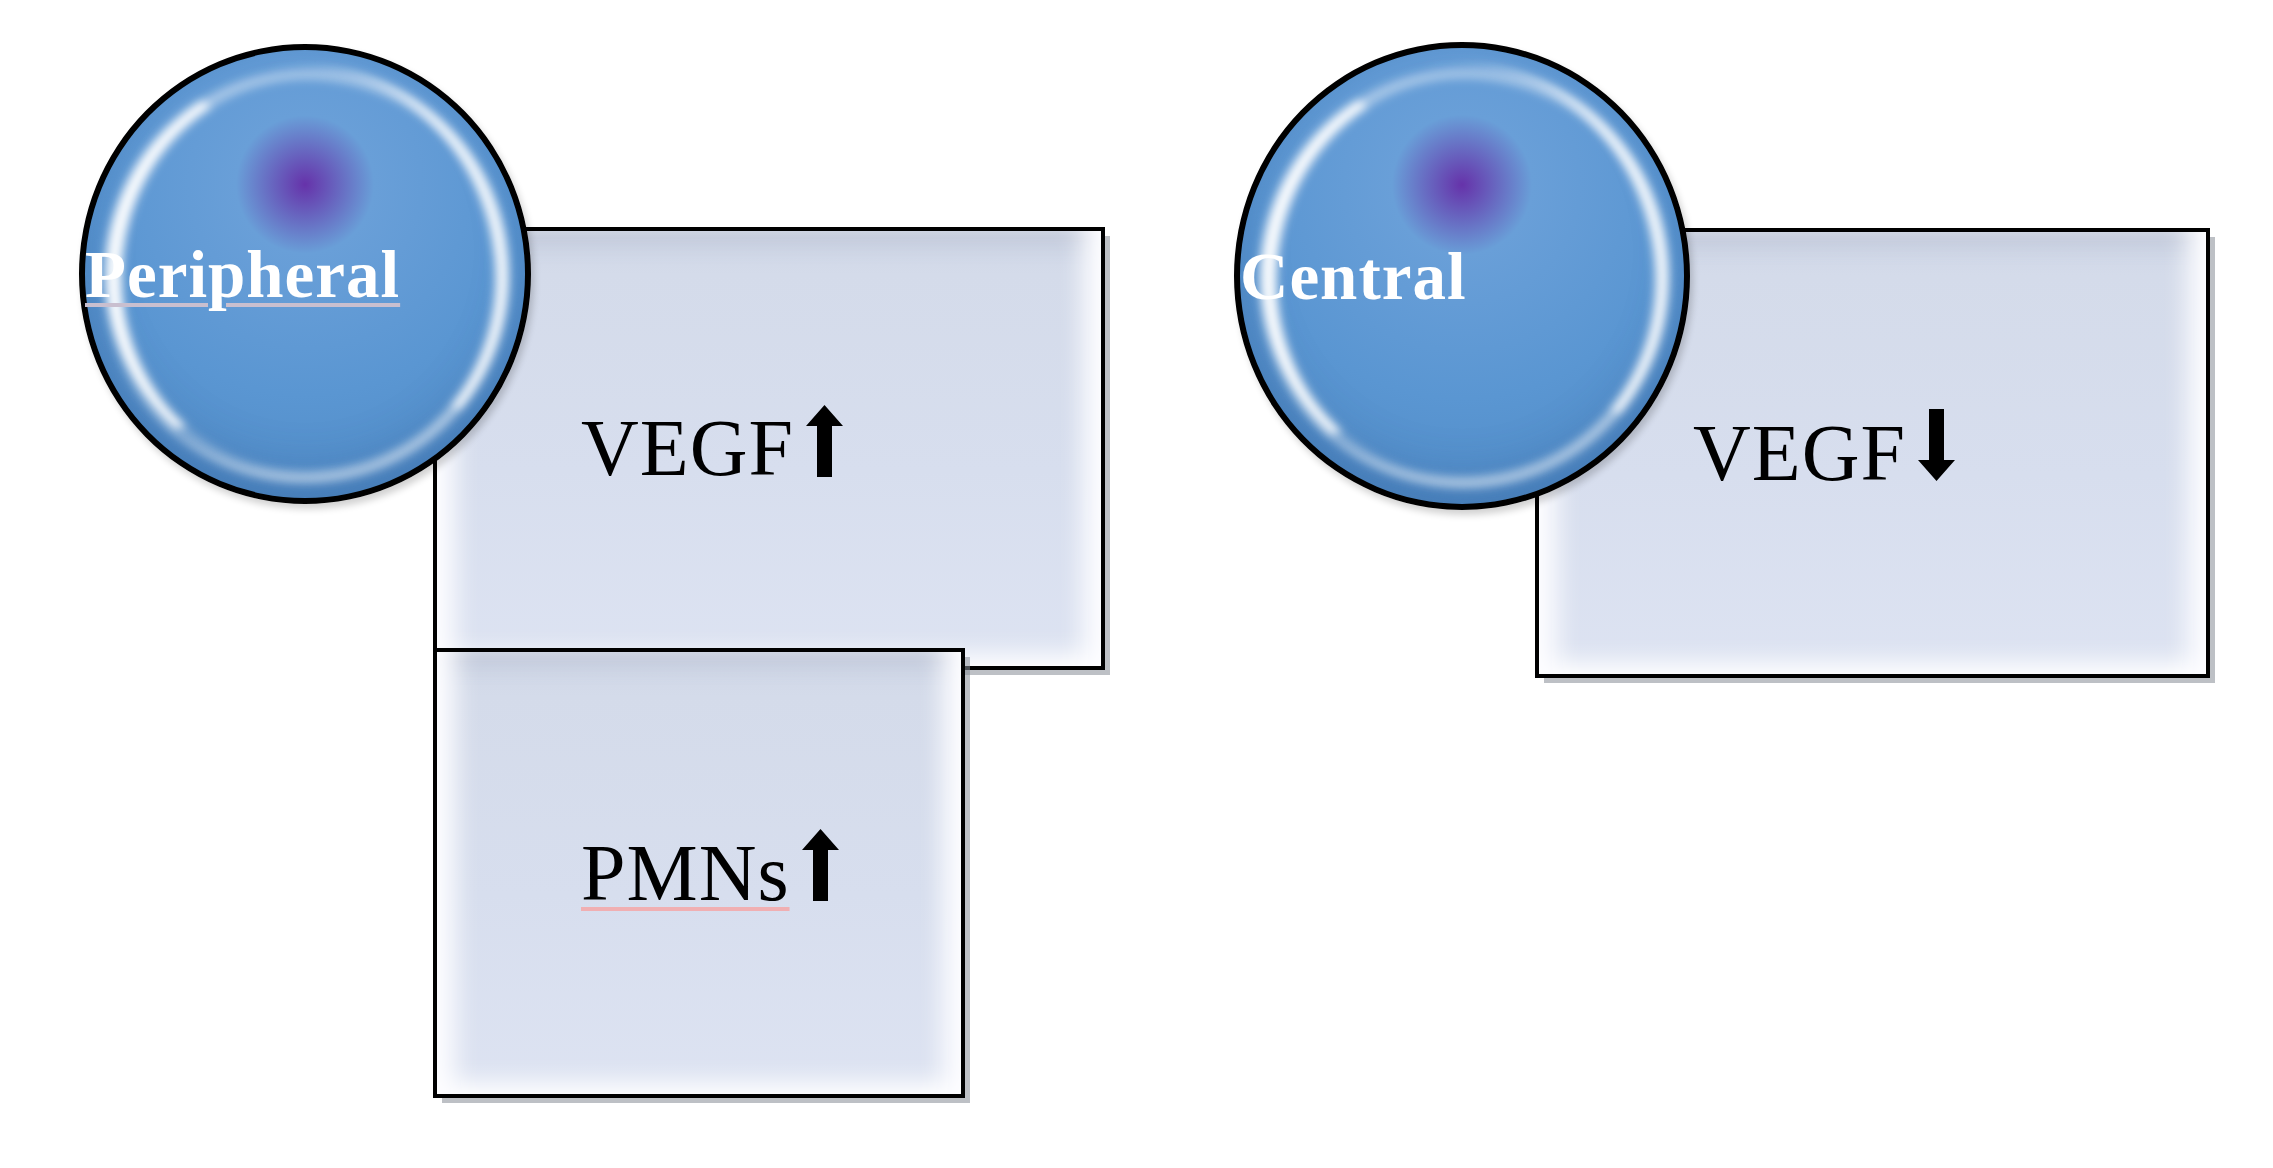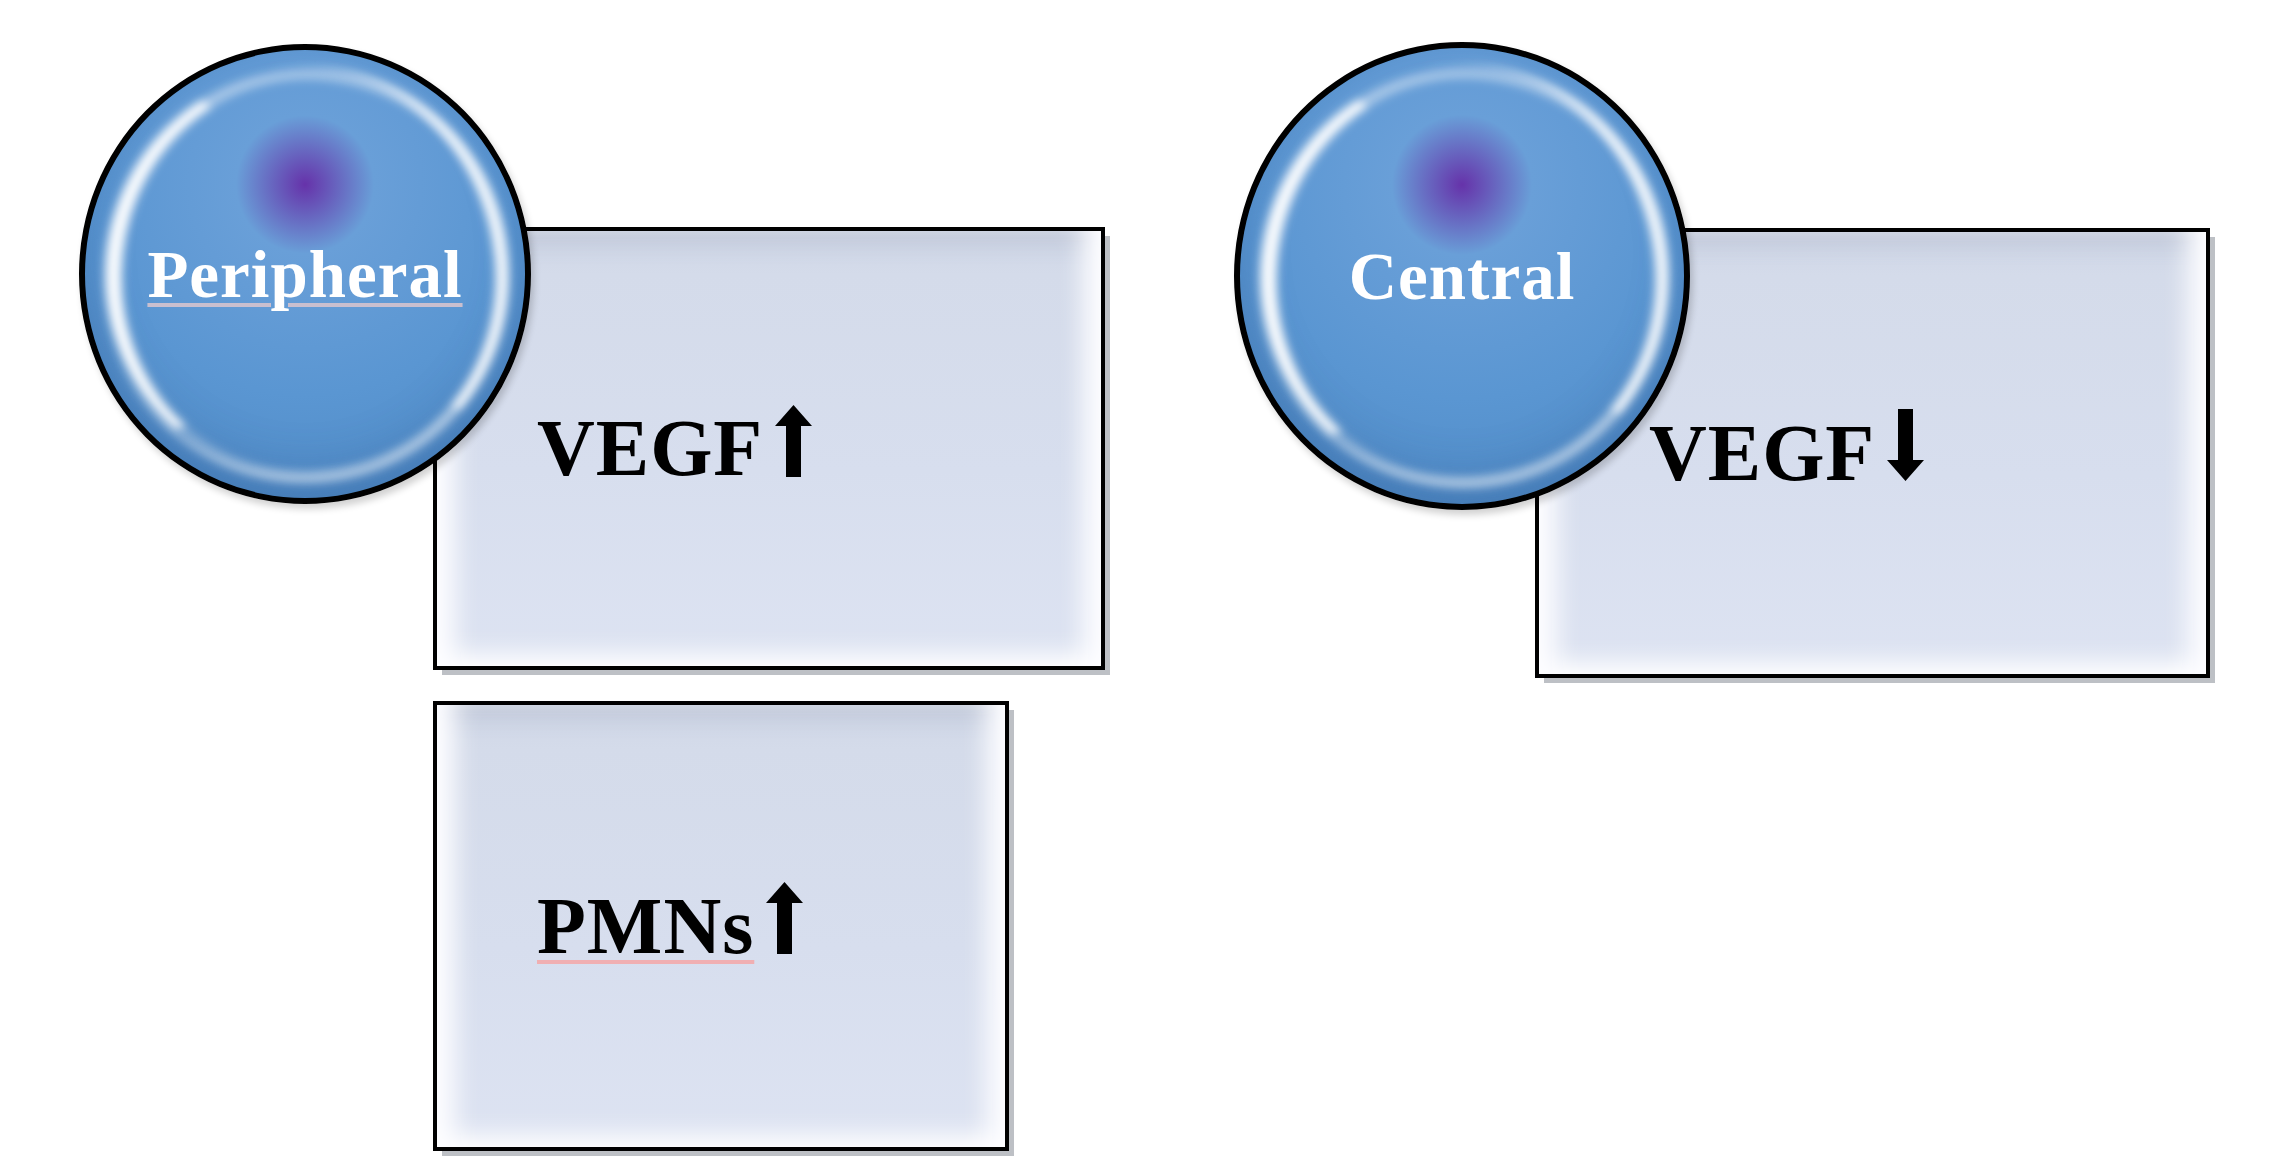--- a/index.html
+++ b/index.html
@@ -26,31 +26,32 @@
       7px 7px 0 -2px rgba(135, 140, 150, 0.55),
       inset 30px 0 24px -12px #fdfdff,
       inset -30px 0 24px -12px #fdfdff,
       inset 0 -26px 24px -14px rgba(255, 255, 255, 0.95),
       inset 0 20px 26px -14px rgba(120, 132, 158, 0.30);
     z-index: 1;
     display: flex;
     align-items: center;
   }
   .box-vegf-up   { left: 433px;  top: 227px; width: 672px; height: 443px; padding-left: 100px; }
-  .box-pmns-up   { left: 433px;  top: 701px; width: 576px; height: 450px; padding-left: 100px; }
+  .box-pmns-up   { left: 433px;  top: 648px; width: 532px; height: 450px; padding-left: 100px; }
   .box-vegf-down { left: 1535px; top: 228px; width: 675px; height: 450px; padding-left: 110px; }
 
   .panel-label {
     display: inline-flex;
     align-items: center;
     font-size: 80px;
-    font-weight: bold;
+    font-weight: normal;
     color: var(--color-label_text, #000);
     letter-spacing: 1px;
     white-space: nowrap;
+    margin-left: 44px;
   }
   .underline-pink {
     text-decoration-line: underline;
     text-decoration-color: var(--color-spellcheck_underline_pmns, rgba(240,175,178,0.9));
     text-decoration-thickness: 4px;
     text-underline-offset: 7px;
   }
   .arrow {
     width: 37px;
     height: 72px;
@@ -70,21 +71,21 @@
       #63a 0.1%,
       #699fd8 18%,
       var(--color-sphere_fill, #5a96d2) 55%,
       #4d87c2 100%);
     box-shadow:
       3px 5px 7px rgba(0, 0, 0, 0.18),
       inset 0 -24px 48px rgba(35, 80, 135, 0.28);
     z-index: 2;
     display: flex;
     align-items: center;
-    justify-content: center;
+    justify-content: flex-start;
   }
   .sphere::before {   
     content: "";
     position: absolute;
     inset: 4.5%;
     border-radius: 50%;
     border: 0 solid transparent;
     border-left: 17px solid rgba(255, 255, 255, 0.95);
     border-top: 9px solid rgba(255, 255, 255, 0.45);
     border-bottom: 7px solid rgba(255, 255, 255, 0.25);

